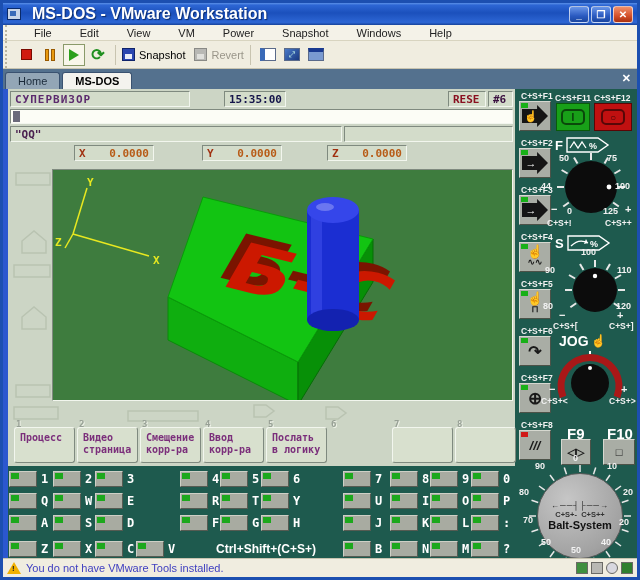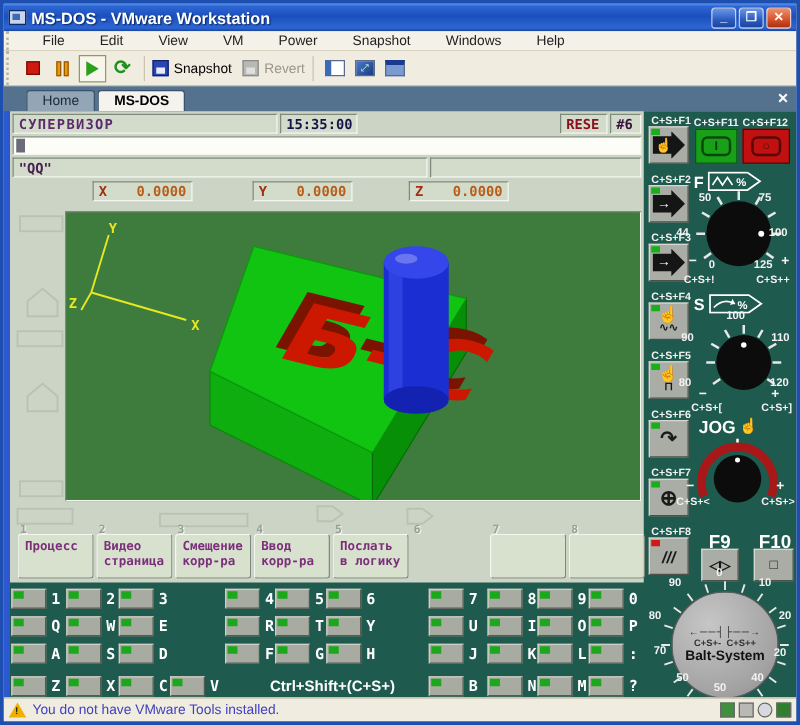--- a/index.html
+++ b/index.html
@@ -6,21 +6,21 @@
   html,body { width:640px; height:580px; }
   body { font-family:"Liberation Sans", sans-serif; background:#ece9d8; }
   .window { position:relative; width:640px; height:580px; border:3px solid #1c4fb0; background:#ece9d8; overflow:hidden; }
 
   
   .titlebar { position:absolute; left:0; top:0; right:0; height:22px;
     background:linear-gradient(180deg,#5a90e8 0%,#2d66d4 10%,#1b50bc 45%,#2d66d4 88%,#16429a 100%);
     display:flex; align-items:center; padding:0 4px; }
   .appicon { width:14px; height:12px; background:#c8d4e8; border:1px solid #0a2a6a; margin-right:4px; position:relative; }
   .appicon::after { content:""; position:absolute; left:2px; top:2px; width:6px; height:5px; background:#3a6ab8; }
-  .title-text { color:#fff; font-size:13px; font-weight:bold; text-shadow:1px 1px 1px #0a2a6a; flex:1; }
+  .title-text { color:#fff; font-size:16px; font-weight:bold; text-shadow:1px 1px 1px #0a2a6a; flex:1;margin-left:7px; }
   .winbtn { width:20px; height:17px; margin-left:2px; border-radius:3px; border:1px solid #ffffffaa;
     font-size:10px; font-weight:bold; color:#fff; display:flex; align-items:center; justify-content:center;
     background:linear-gradient(180deg,#6a96e8,#2a5ac0 60%,#1a46a0); }
   .winbtn.close { background:linear-gradient(180deg,#f0906a,#d4502a 60%,#a83010); }
 
   
   .menubar { position:absolute; left:0; top:22px; right:0; height:16px; background:#f4f2e8;
     border-bottom:1px solid #d8d4c0; display:flex; align-items:center; font-size:11px; color:#222; }
   .grip { width:5px; height:100%; border-left:2px dotted #b8b4a0; margin:0 4px 0 2px; }
   .menu-item { padding:1px 8px; cursor:default;margin-left:12px; }
@@ -36,37 +36,37 @@
   .floppy { width:13px; height:13px; background:#2a46b0; border:1px solid #10246a; position:relative; margin-right:4px; }
   .floppy::after { content:""; position:absolute; left:2px; bottom:1px; width:7px; height:5px; background:#e8ecf8; }
   .floppy.gray { background:#b8b8b4; border-color:#8a8a86; } .floppy.gray::after{ background:#e0e0dc; }
   .lbl-dim { color:#9a968a; }
   .vicon { width:16px; height:13px; border:1px solid #5a6a8a; margin:0 4px; }
   .vicon.quick { background:#fff; border-left:5px solid #3a6ab8; }
   .vicon.full { background:linear-gradient(135deg,#4a7ac8,#1a3a80); color:#cfe; font-size:8px; text-align:center; line-height:12px; }
   .vicon.console { background:#7a9ad0; border-top:4px solid #1a3a90; }
 
   
-  .tabbar { position:absolute; left:0; top:66px; right:0; height:20px; background:#54718e; display:flex; align-items:flex-end;padding-left:16px; }
+  .tabbar { position:absolute; left:0; top:66px; right:0; height:20px; background:#54718e; display:flex; align-items:flex-end; }
   .tab { height:17px; padding:0 12px; font-size:11px; display:flex; align-items:center;
     border:1px solid #3a5270; border-bottom:none; border-radius:3px 3px 0 0; margin-left:2px; }
   .tab.inactive { background:#93a6b6; color:#1a2a3a; }
   .tab.active { background:#f4f3ee; color:#000; font-weight:bold; }
   .tab-close { position:absolute; right:6px; top:3px; color:#fff; font-size:11px; font-weight:bold; }
 
   
   .vmarea { position:absolute; left:0; top:86px; width:634px; height:469px; background:#1e5a4e; }
   .blue-strip { position:absolute; left:0; top:0; width:5px; height:100%; background:#2b57cf; }
 
   
   .cnc { position:absolute; left:5px; top:0; width:507px; height:377px; background:#ccd5c5;
     font-family:"DejaVu Sans Mono", monospace; }
   .sunken { background:#d3dcca; border:1px solid; border-color:#7f8a7f #f2f6ee #f2f6ee #7f8a7f; position:absolute; height:16px;
     font-size:11px; font-weight:bold; display:flex; align-items:center; padding:0 4px; }
-  .hdr-sup { left:2px; top:2px; width:212px; color:#5c2a6e; letter-spacing:1px; }
+  .hdr-sup { left:2px; top:2px; width:180px; color:#5c2a6e; letter-spacing:1px; }
   .hdr-time { left:216px; top:2px; width:62px; color:#14144a; }
   .hdr-rese { left:440px; top:2px; width:38px; color:#8a1020; }
   .hdr-ch { left:480px; top:2px; width:25px; color:#3a1040; }
   .inputline { position:absolute; left:2px; top:20px; width:503px; height:15px; background:#fcfdf6;
     border:1px solid; border-color:#7f8a7f #f2f6ee #f2f6ee #7f8a7f; }
   .cursorblock { position:absolute; left:2px; top:1px; width:7px; height:11px; background:#6a6a7a; }
   .progline { left:2px; top:37px; width:332px; color:#4a2050; }
   .progline2 { left:336px; top:37px; width:169px; }
   .coordbox { top:56px; width:80px; color:#b85c18; justify-content:space-between; }
   .coordbox .clabel { color:#a03010; }

